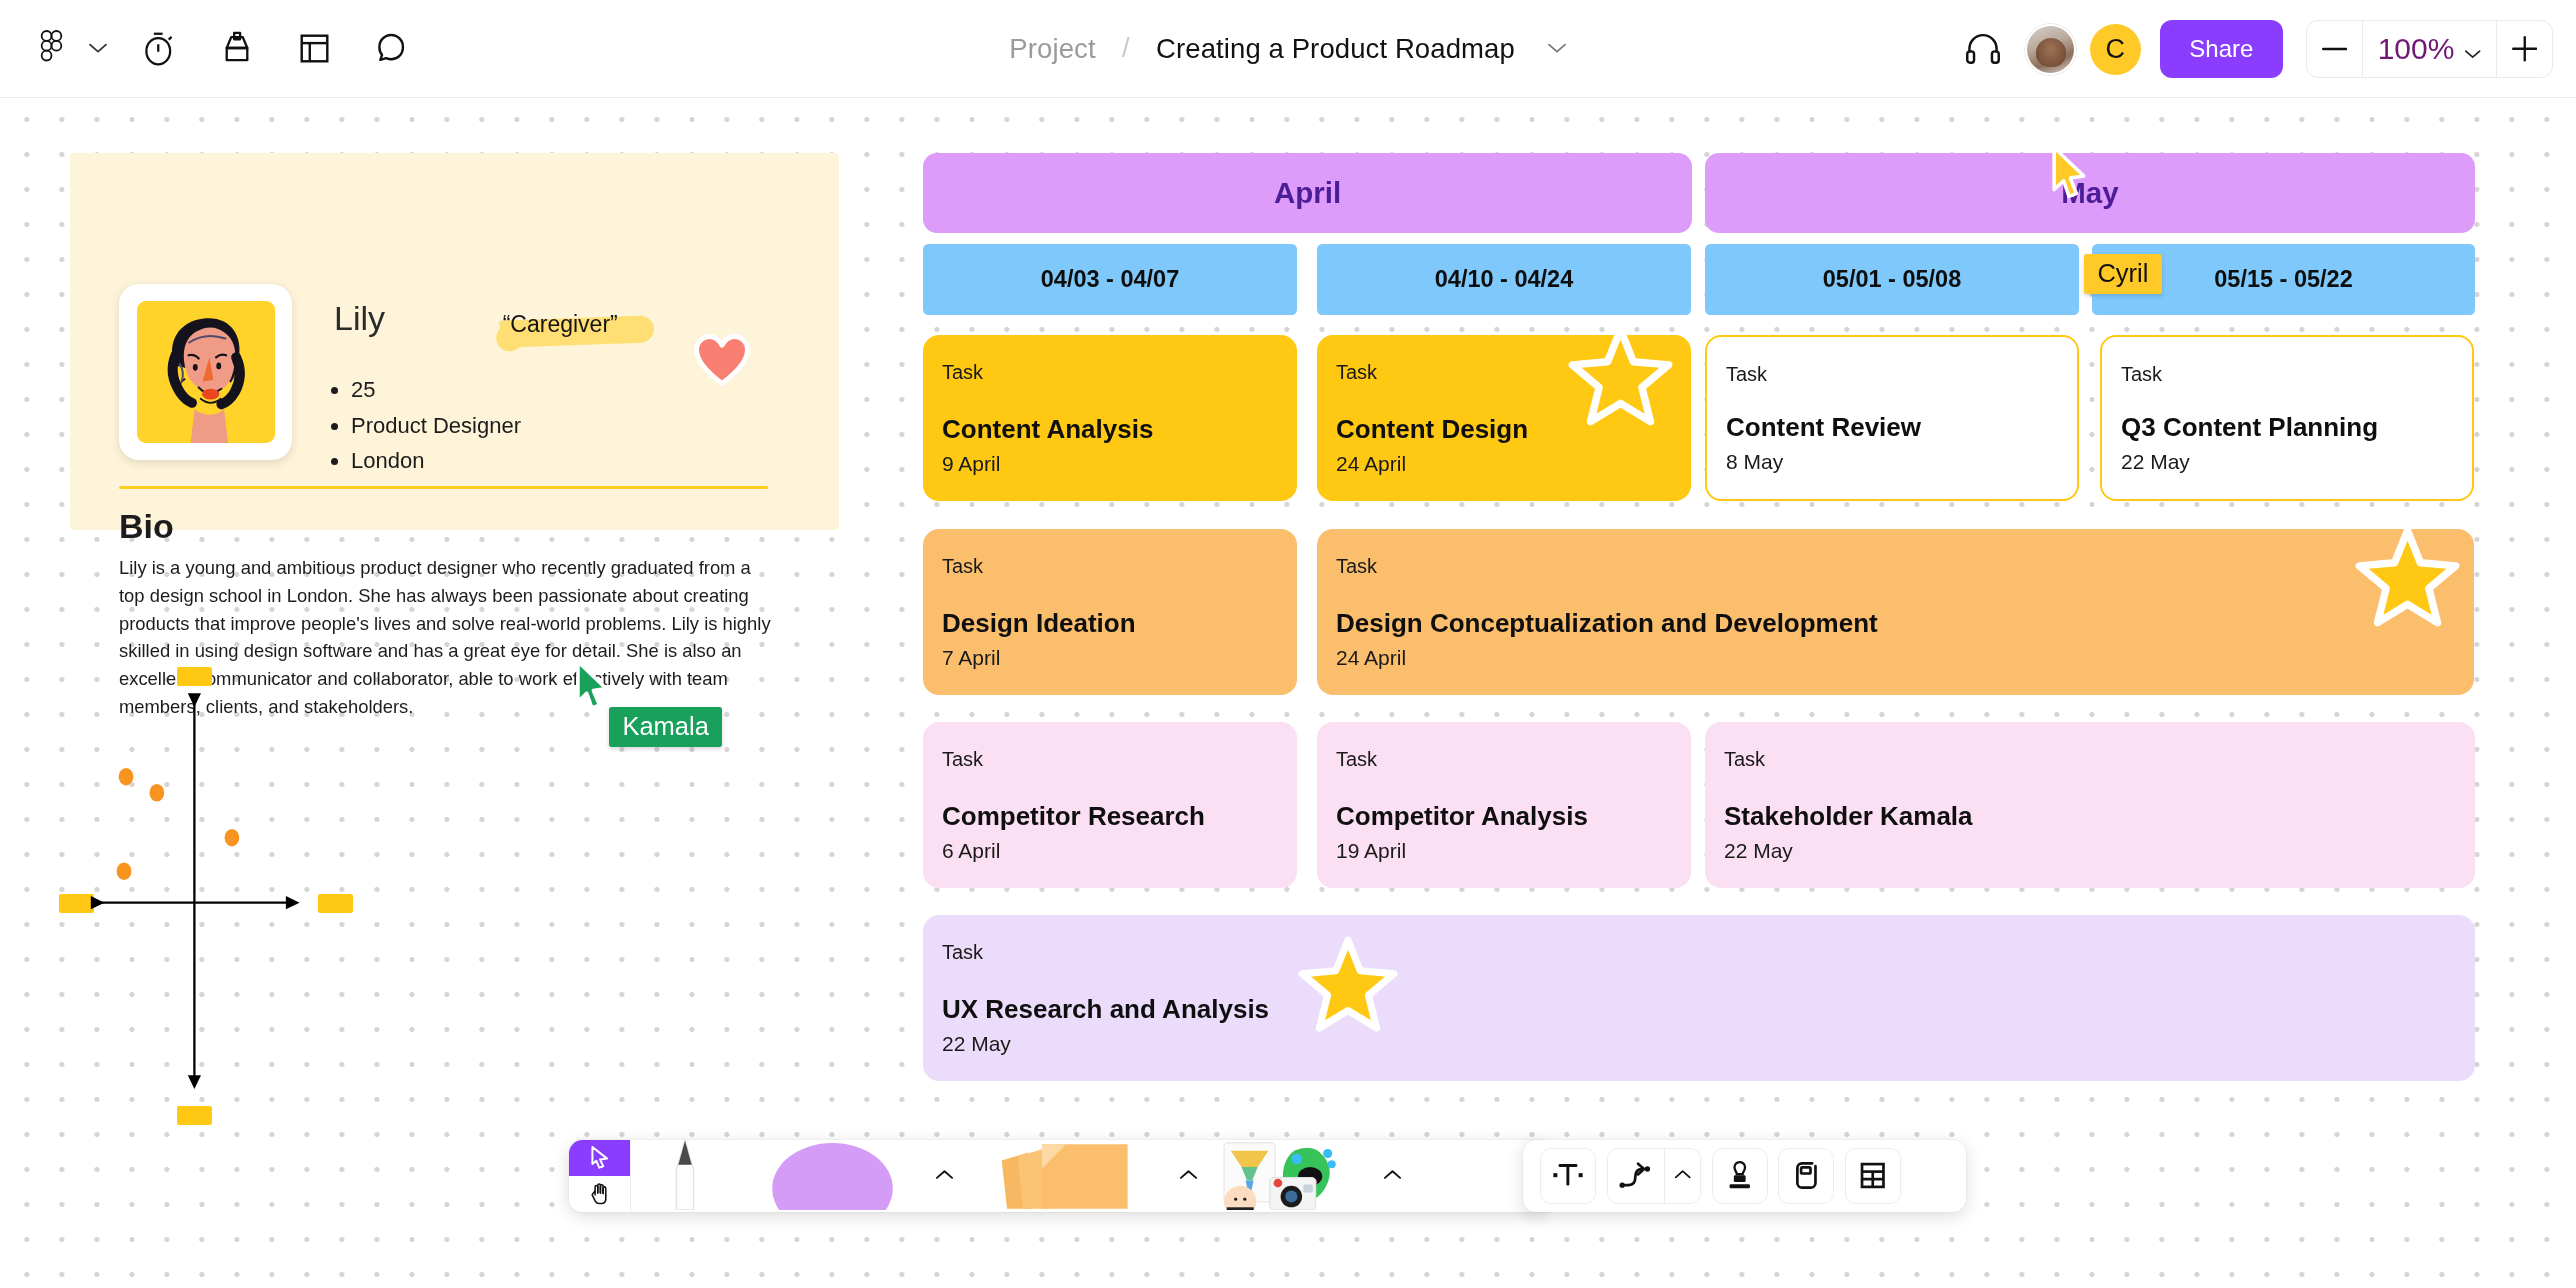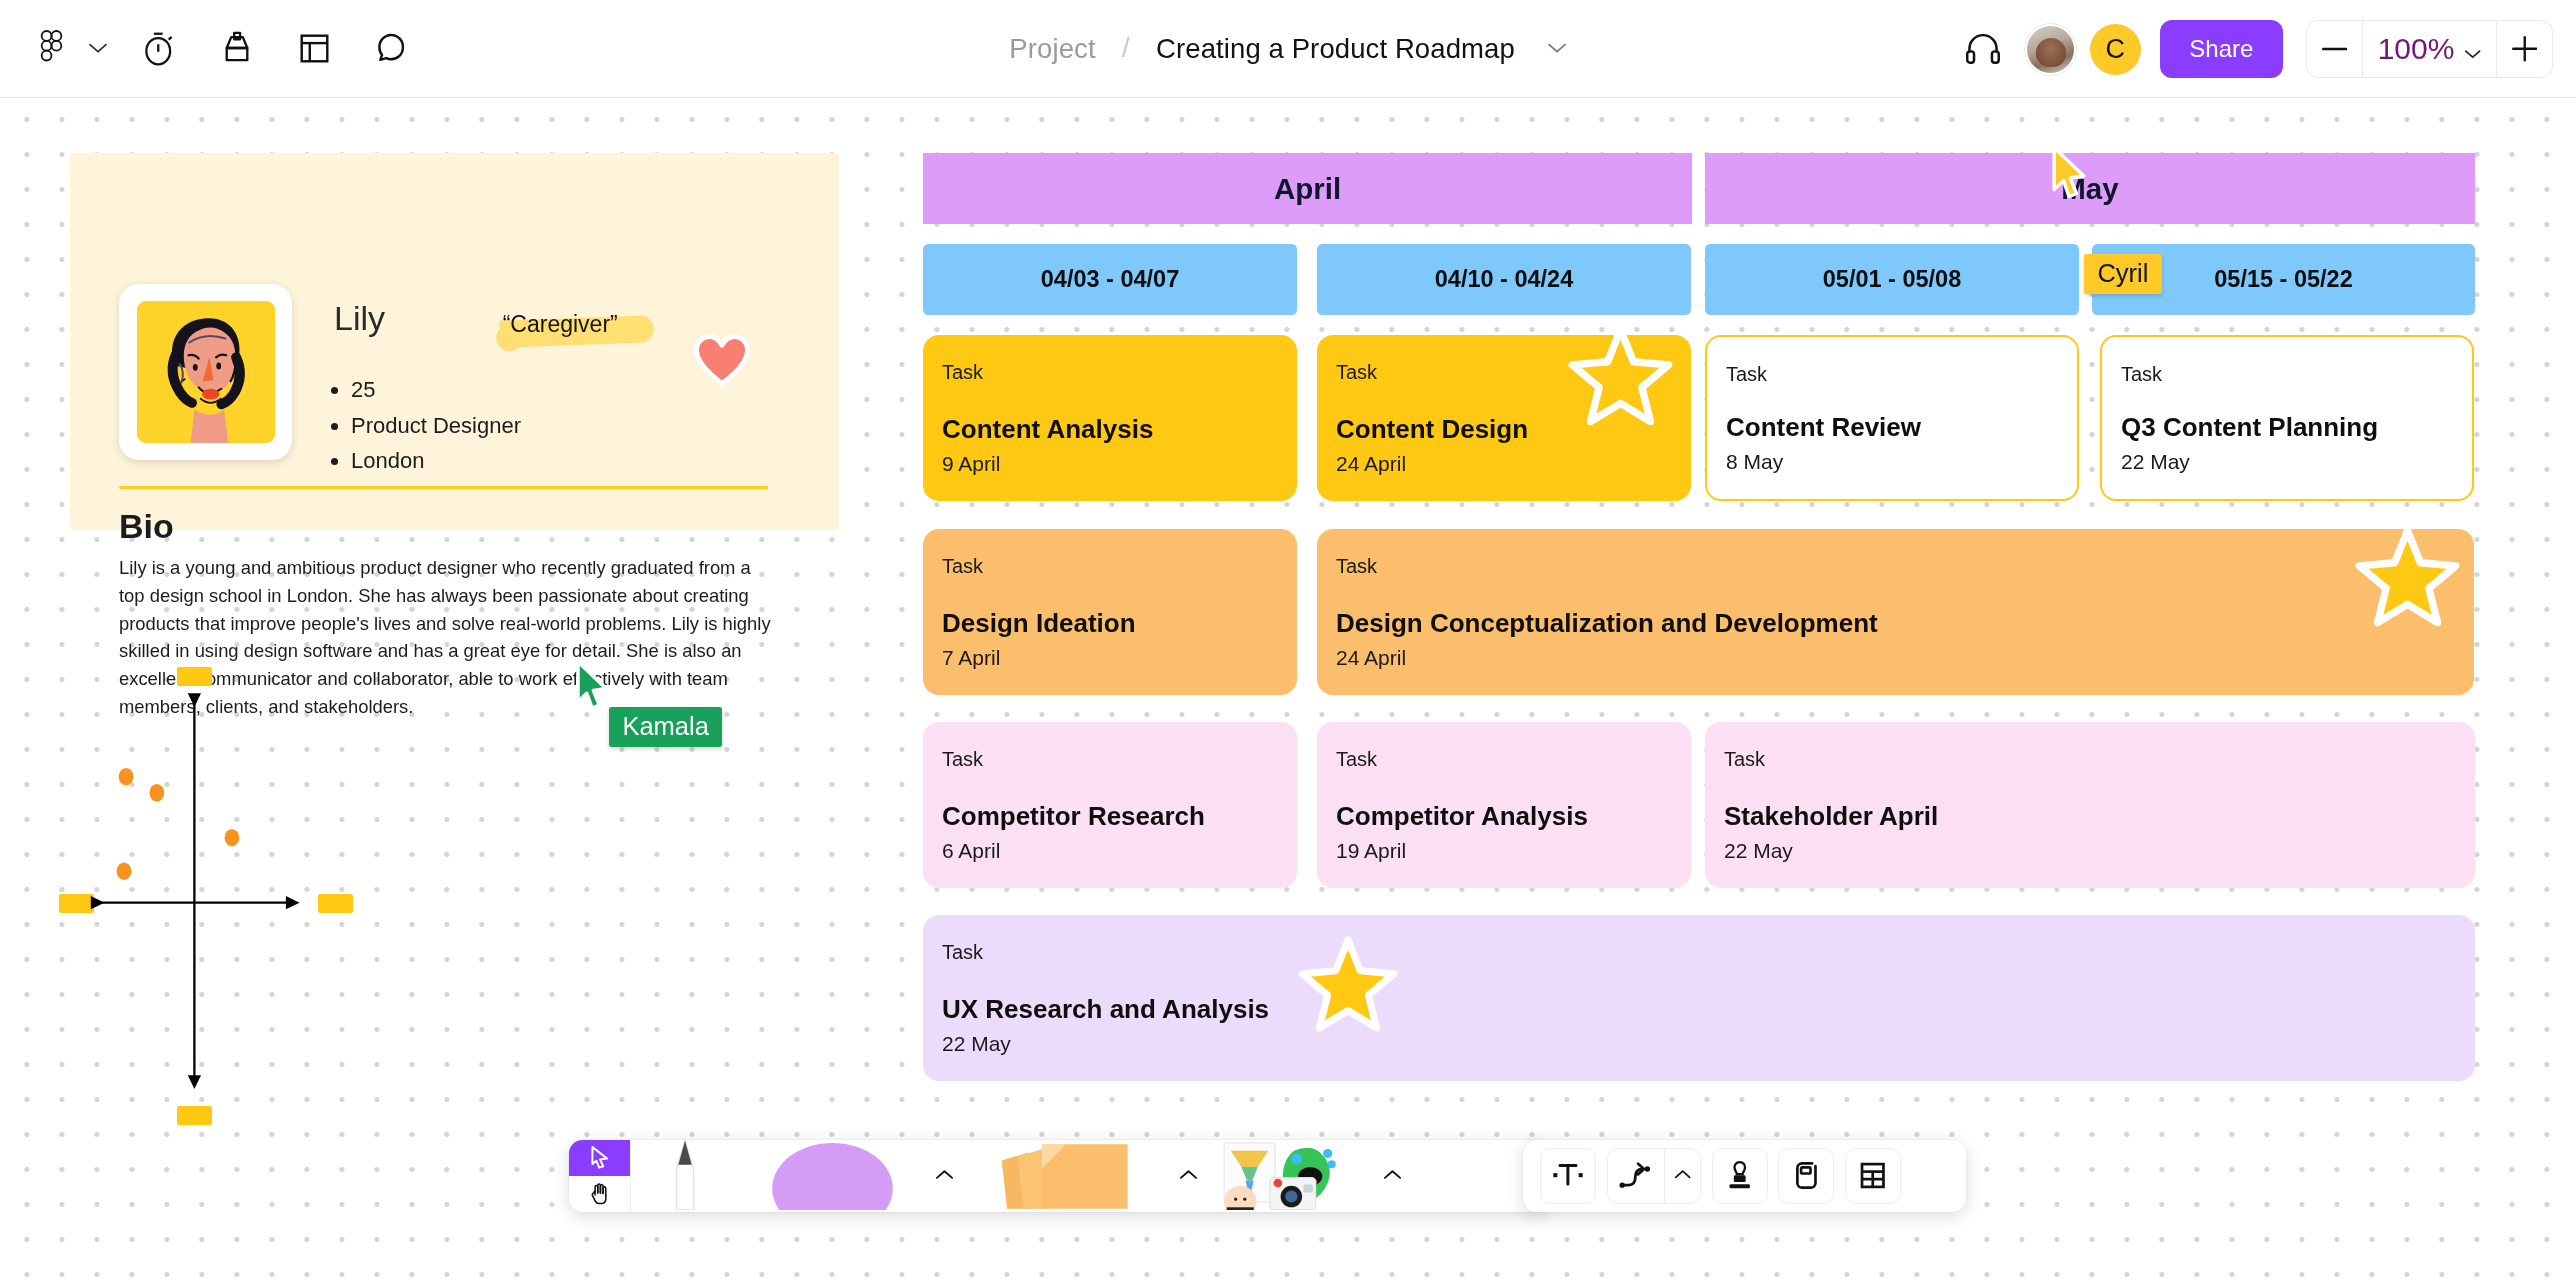--- a/index.html
+++ b/index.html
@@ -184,23 +184,23 @@
 
   
   .quad { position: absolute; left: 60px; top: 550px; width: 792px; height: 537px; }
   .quad-box {
     position:absolute; background:#ffc812; border-radius:2px;
   }
 
   
   .rm { position:absolute; left: 923px; top: 55px; }
   .rm-month {
-    position:absolute; height: 71px; background:#dd9bfa;
-    border-radius: 0; display:flex; align-items:center; justify-content:center;
-    font-size: 29.5px; font-weight: bold; color:#0f172a; cursor:pointer;
+    position:absolute; height: 80px; background:#dd9bfa;
+    border-radius: 14px; display:flex; align-items:center; justify-content:center;
+    font-size: 29.5px; font-weight: bold; color:#4c1d95; cursor:pointer;
   }
   .rm-week {
     position:absolute; height: 71px; background:#7ec8fb;
     border-radius: 5.4px; display:flex; align-items:center; justify-content:center;
     font-size: 23.5px; font-weight: bold; color:#0e0e0e; cursor:pointer;
   }
   .rm-task {
     position:absolute; border-radius: 16px; cursor:pointer; overflow:visible;
   }
   .t-kind {
@@ -542,21 +542,21 @@
     </div>
 
     <div class="rm-task" style="left:394px; top:569px; width:374px; height:166px; background:#fbdff2;">
       <div class="t-kind">Task</div>
       <div class="t-title">Competitor Analysis</div>
       <div class="t-date">19 April</div>
     </div>
 
     <div class="rm-task" style="left:782px; top:569px; width:770px; height:166px; background:#fbdff2;">
       <div class="t-kind">Task</div>
-      <div class="t-title">Stakeholder April</div>
+      <div class="t-title">Stakeholder Kamala</div>
       <div class="t-date">22 May</div>
     </div>
 
     <div class="rm-task" style="left:0px; top:762px; width:1552px; height:166px; background:#ecdcfb;">
       <div class="t-kind">Task</div>
       <div class="t-title">UX Research and Analysis</div>
       <div class="t-date">22 May</div>
       <div class="star" style="left:374px; top:19px;">
         <svg width="102" height="98" viewBox="0 0 100 96">
           <path d="M50 6 L62 36 L95 39 L70 60 L78 92 L50 75 L22 92 L30 60 L5 39 L38 36 Z" fill="#ffc812" stroke="#ffffff" stroke-width="7" stroke-linejoin="round"></path>

